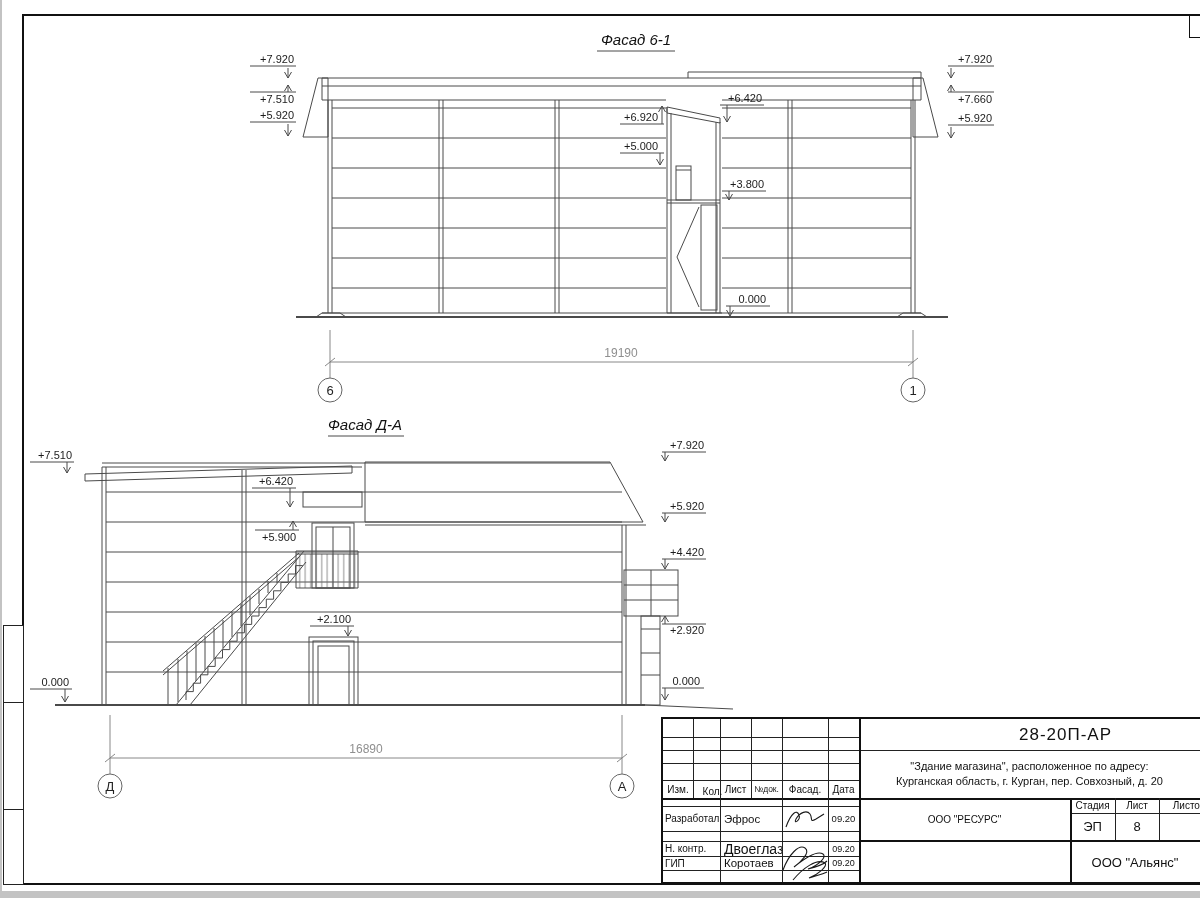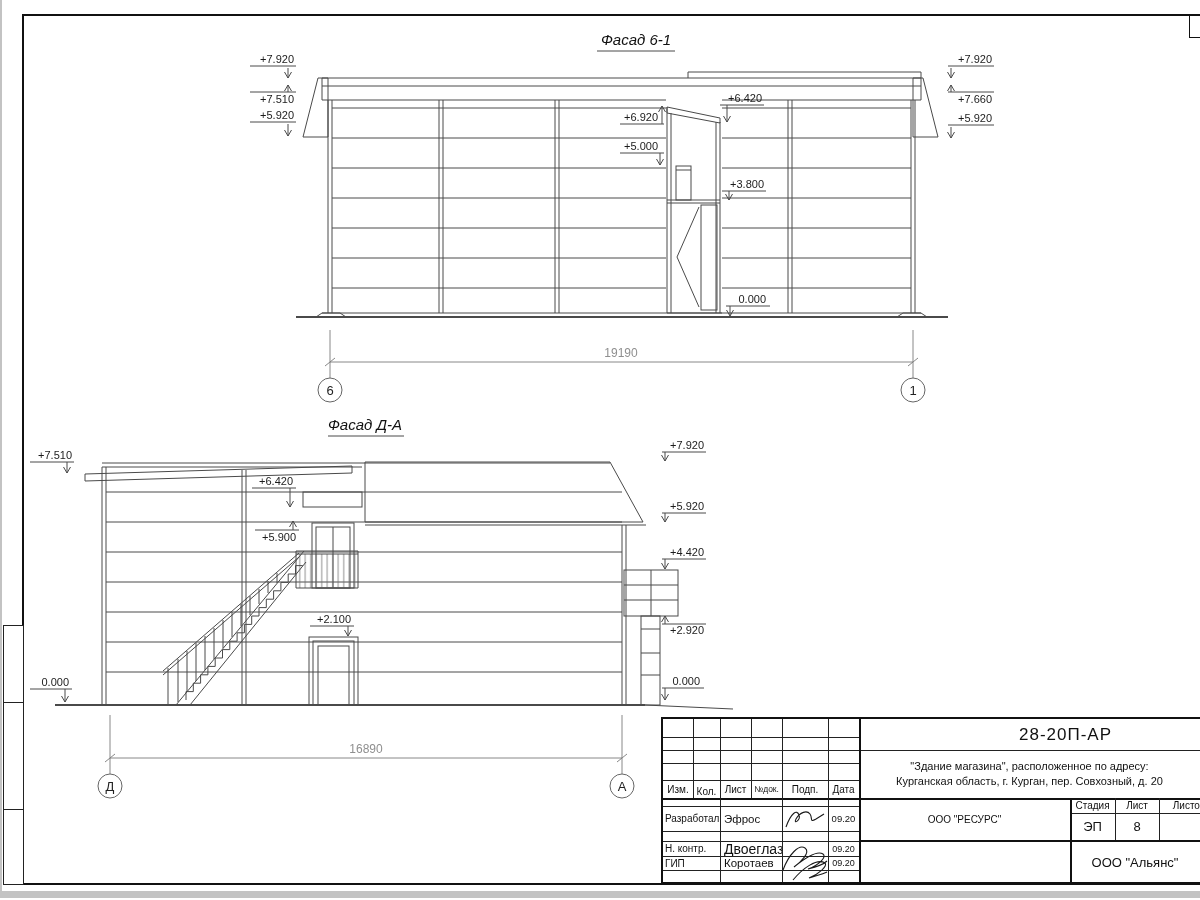--- a/index.html
+++ b/index.html
@@ -286,24 +286,24 @@
   <div class="vline" style="left:57px;top:0;height:163px;"></div>
   <div class="vline" style="left:88px;top:0;height:79px;"></div>
   <div class="vline" style="left:119px;top:0;height:163px;"></div>
   <div class="vline" style="left:165px;top:0;height:163px;"></div>
   <div class="vline2" style="left:196px;top:0;height:163px;"></div>
   <div class="vline2" style="left:407px;top:79px;height:84px;"></div>
   <div class="vline" style="left:452px;top:79px;height:42px;"></div>
   <div class="vline" style="left:496px;top:79px;height:42px;"></div>
 
   <div class="cell hdr" style="left:0;top:61px;width:30px;height:18px;">Изм.</div>
-  <div class="cell hdr" style="left:30px;top:61px;width:27px;height:22px;">Кол.</div>
+  <div class="cell hdr" style="left:36px;top:61px;width:27px;height:22px;">Кол.</div>
   <div class="cell hdr" style="left:57px;top:61px;width:31px;height:18px;">Лист</div>
   <div class="cell hdr-s" style="left:88px;top:61px;width:31px;height:18px;">№док.</div>
-  <div class="cell hdr" style="left:119px;top:61px;width:46px;height:18px;">Подп.</div>
+  <div class="cell hdr" style="left:119px;top:61px;width:46px;height:18px;">Фасад.</div>
   <div class="cell hdr" style="left:165px;top:61px;width:31px;height:18px;">Дата</div>
 
   <div class="cell role left" style="left:2px;top:87px;width:55px;height:25px;">Разработал</div>
   <div class="cell name left" style="left:61px;top:87px;width:58px;height:25px;">Эфрос</div>
   <div class="cell date" style="left:165px;top:87px;width:31px;height:25px;">09.20</div>
 
   <div class="cell role left" style="left:2px;top:122px;width:55px;height:15px;">Н. контр.</div>
   <div class="cell name left" style="left:61px;top:122px;width:58px;height:15px;font-size:14px;">Двоеглазов</div>
   <div class="cell date" style="left:165px;top:122px;width:31px;height:15px;font-size:9px;">09.20</div>
 

